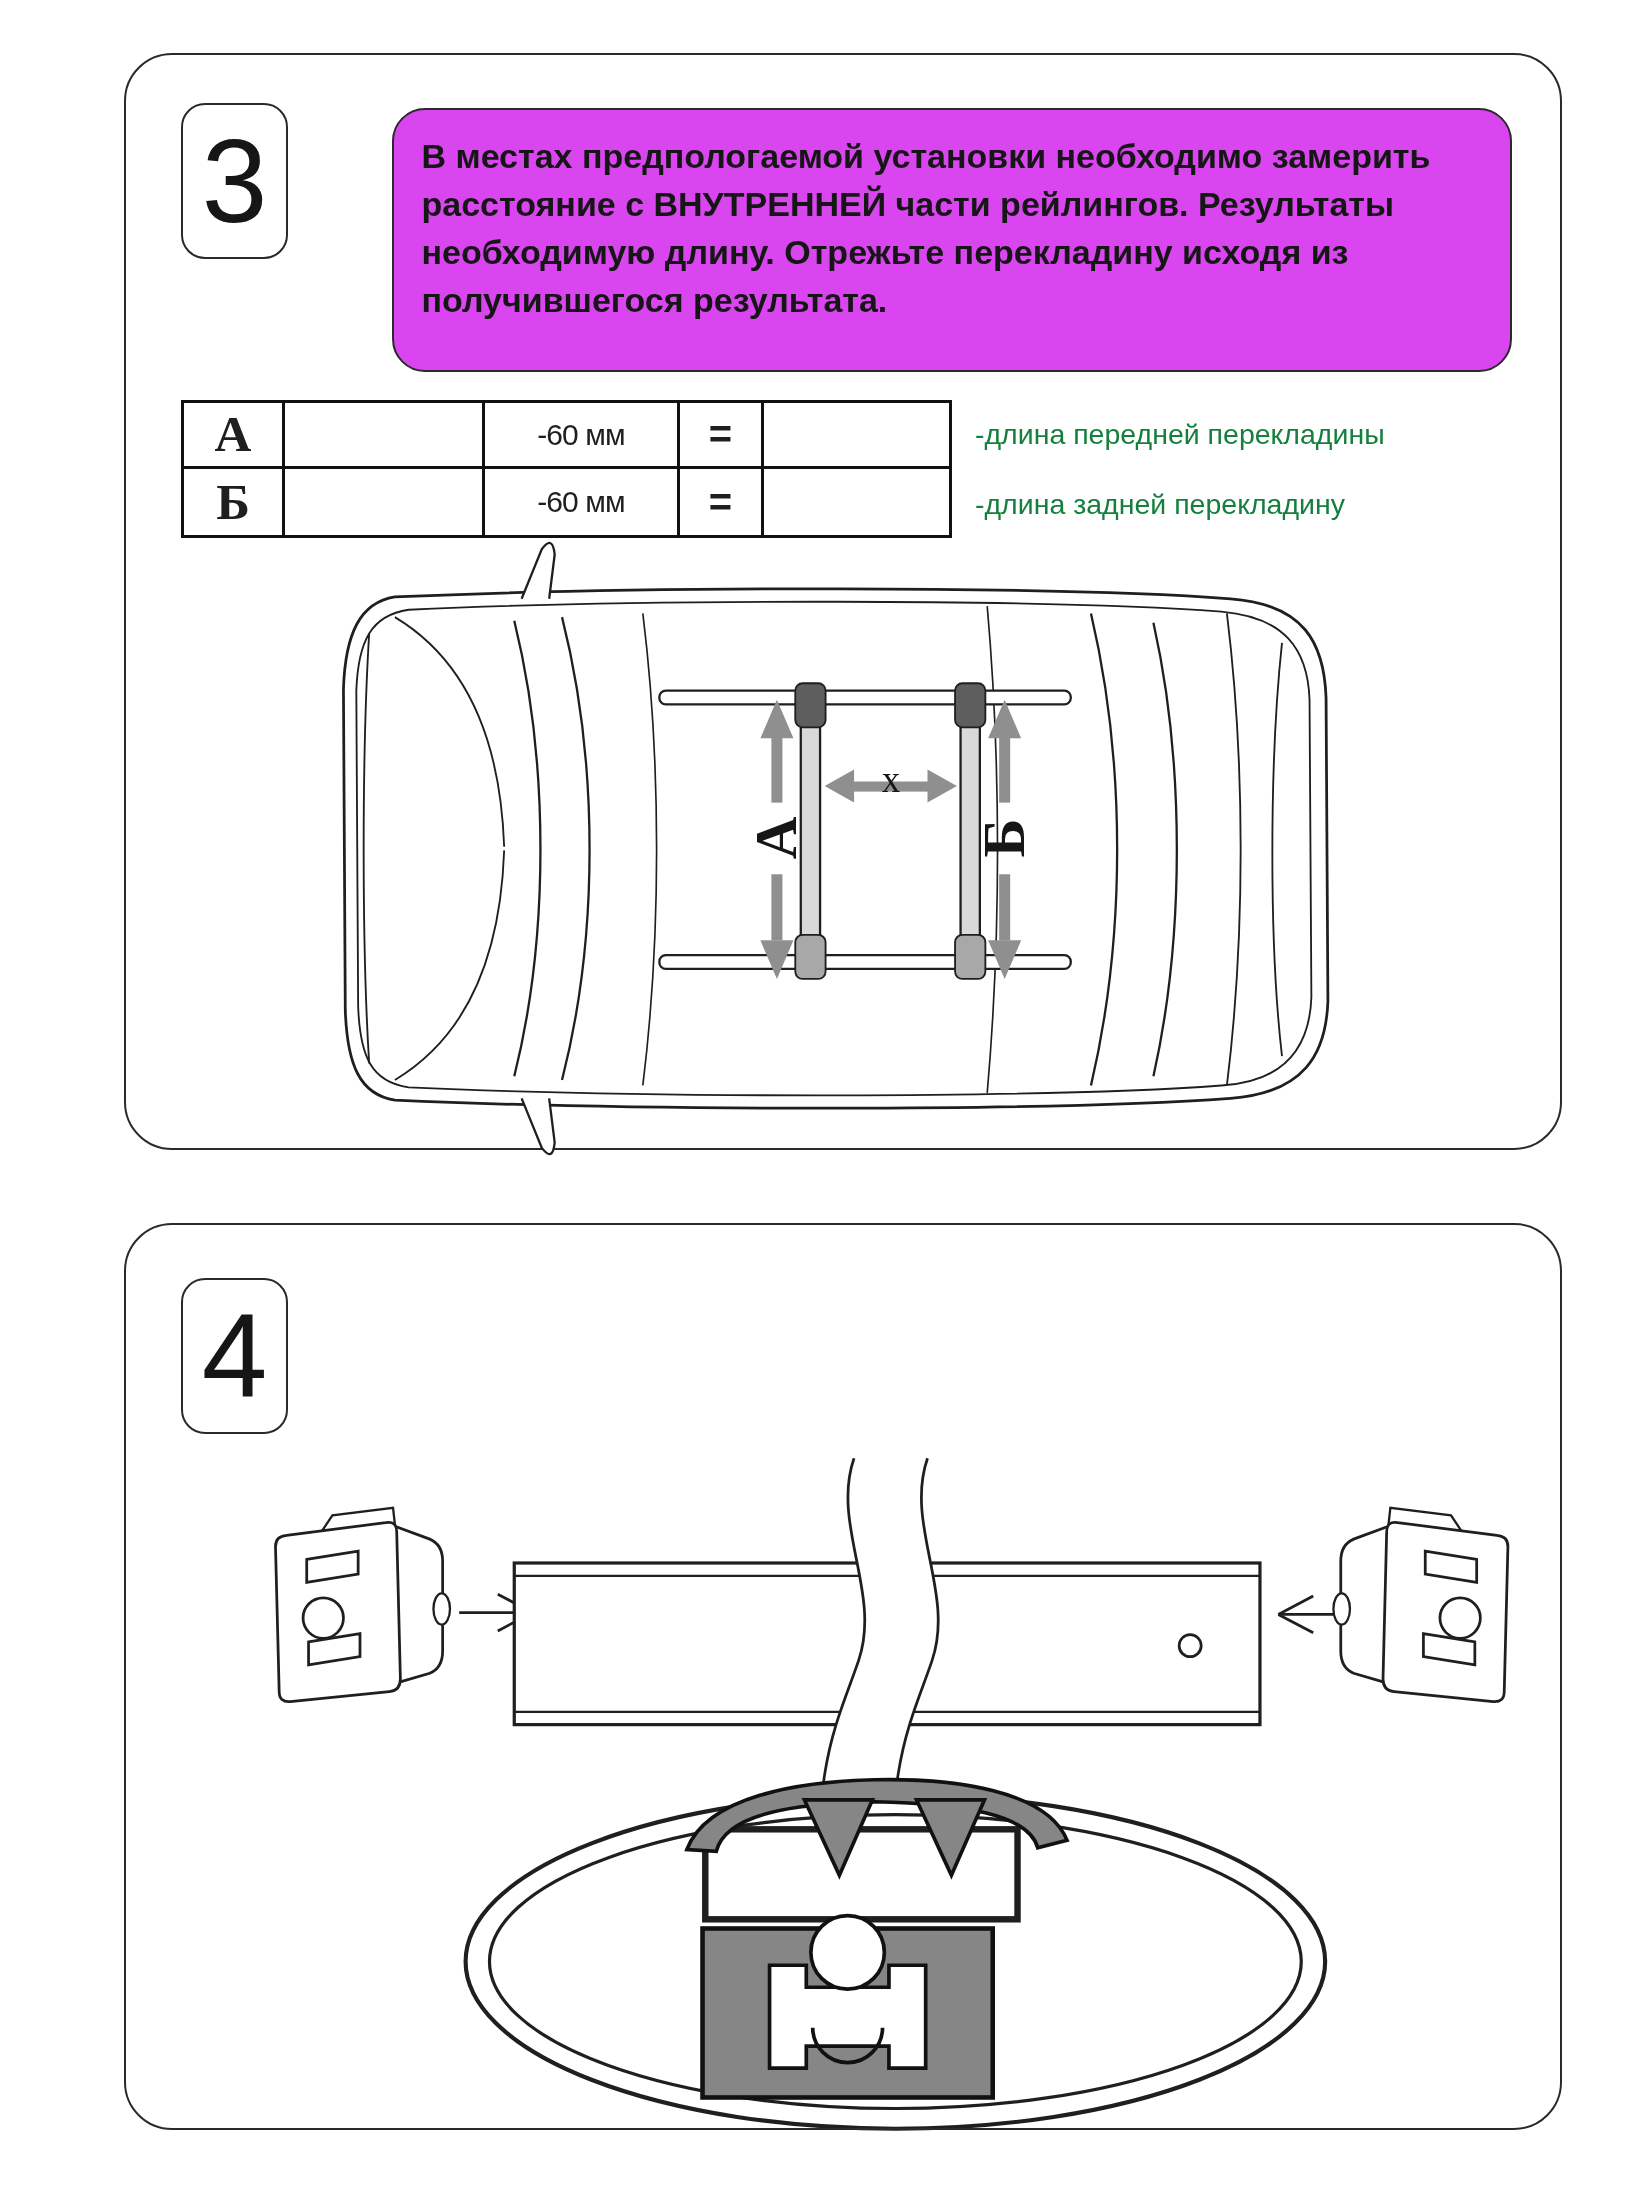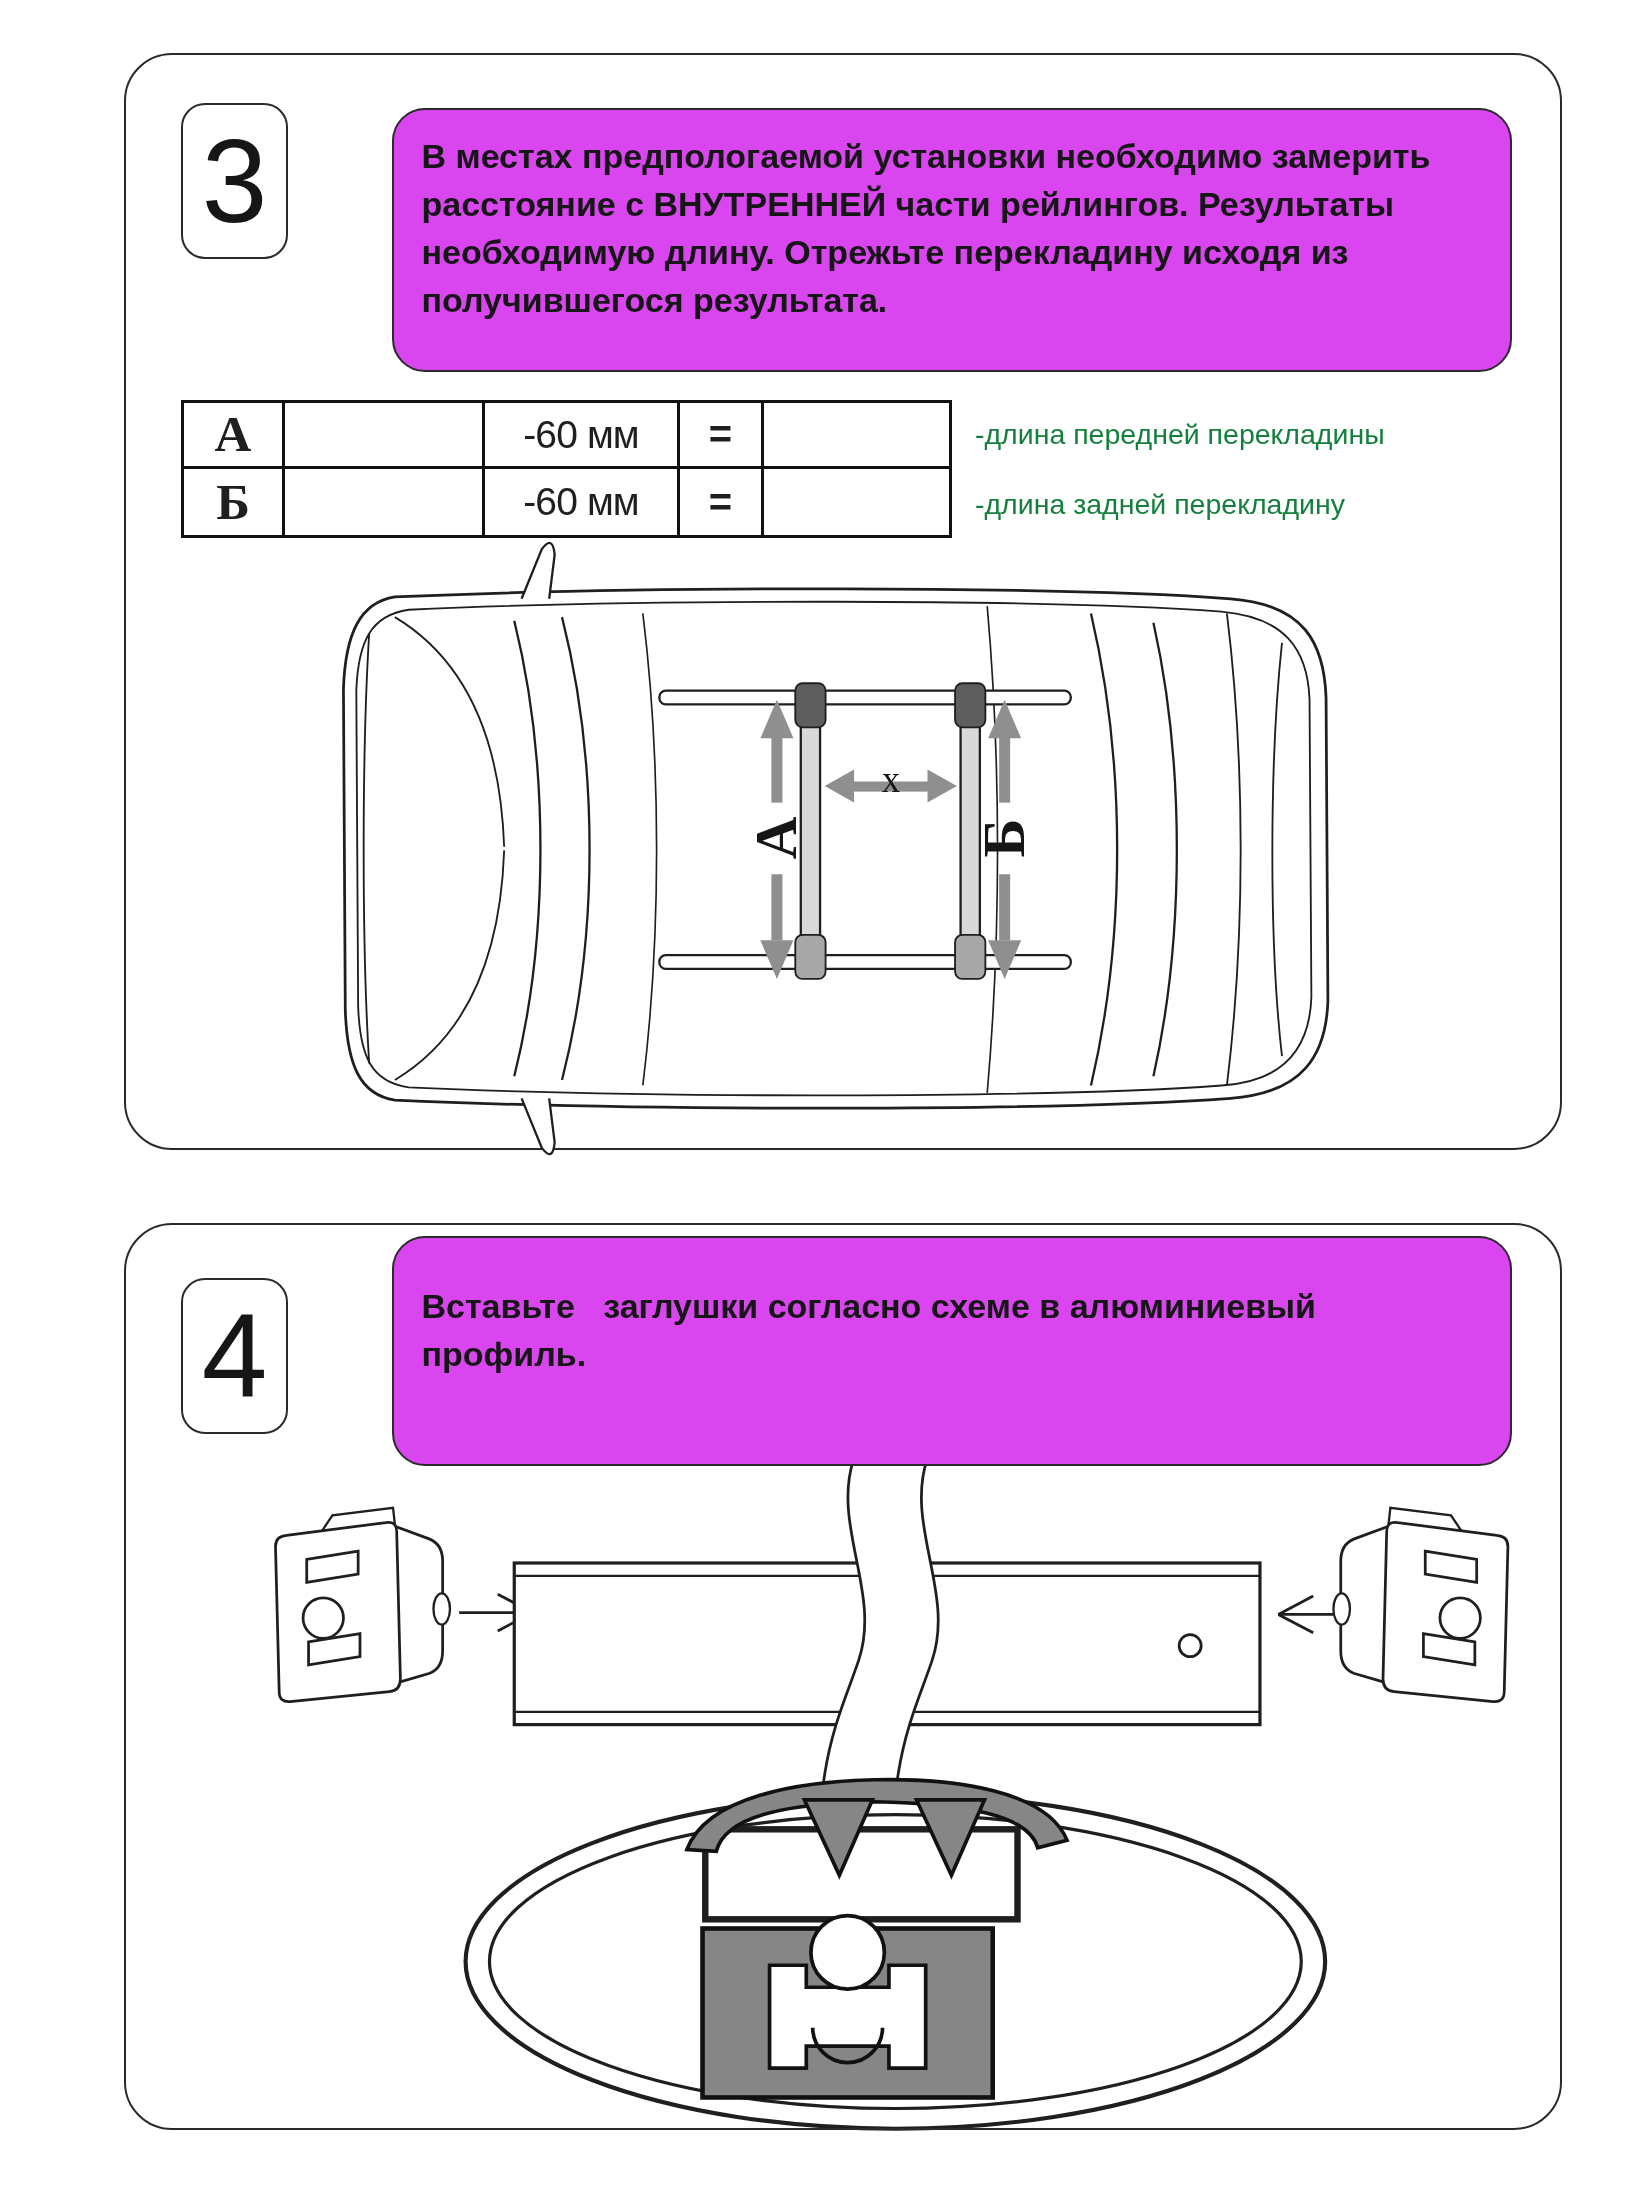--- a/index.html
+++ b/index.html
@@ -27,21 +27,21 @@
     position:absolute; left:181px; top:400px; border:3.7px solid #111; background:#fff;
     display:grid; grid-template-columns:101px 200px 195px 84px 185px; grid-auto-rows:66px;
   }
   .mcell{
     border-right:3.7px solid #111; border-bottom:3.7px solid #111;
     display:flex; align-items:center; justify-content:center; background:#fff;
   }
   .mcell.last-col{border-right:none;}
   .mcell.last-row{border-bottom:none;}
   .cell-letter{font-family:"Liberation Serif", serif; font-weight:bold; font-size:51px; line-height:1;}
-  .cell-minus{font-size:39px; font-weight:400; letter-spacing:-0.9px;}
+  .cell-minus{font-size:30px; font-weight:400; letter-spacing:-0.9px;}
   .cell-eq{font-size:40px; font-weight:bold;}
   .side-label{
     position:absolute; left:975px; font-size:28.5px; font-weight:400; color:#15803d; white-space:nowrap;
   }
   .rot-letter{
     position:absolute; width:64px; height:64px; display:flex; align-items:center; justify-content:center;
     transform:rotate(-90deg); font-family:"Liberation Serif", serif; font-weight:bold; font-size:59px; color:#161616;
   }
   .x-label{
     position:absolute; width:40px; height:40px; display:flex; align-items:center; justify-content:center;
@@ -243,19 +243,15 @@
     <div class="rot-letter" style="left:972px; top:806px;">Б</div>
     <div class="x-label" style="left:871px; top:759px;">x</div>
   </div>
 
   <div class="panel" style="left:124px; top:1223px; width:1434px; height:903px;"></div>
 
   <div class="numbox" style="left:181px; top:1278px; width:103px; height:152px;">
     <span>4</span>
   </div>
 
-  <div class="textbox" style="left:392px; top:1236px; width:1120px; height:230px; padding-top:44px;">
-    <div class="instr-line">Вставьте   заглушки согласно схеме в алюминиевый</div>
-    <div class="instr-line">профиль.</div>
-  </div>
 
 </div>
 
 
 </body></html>

